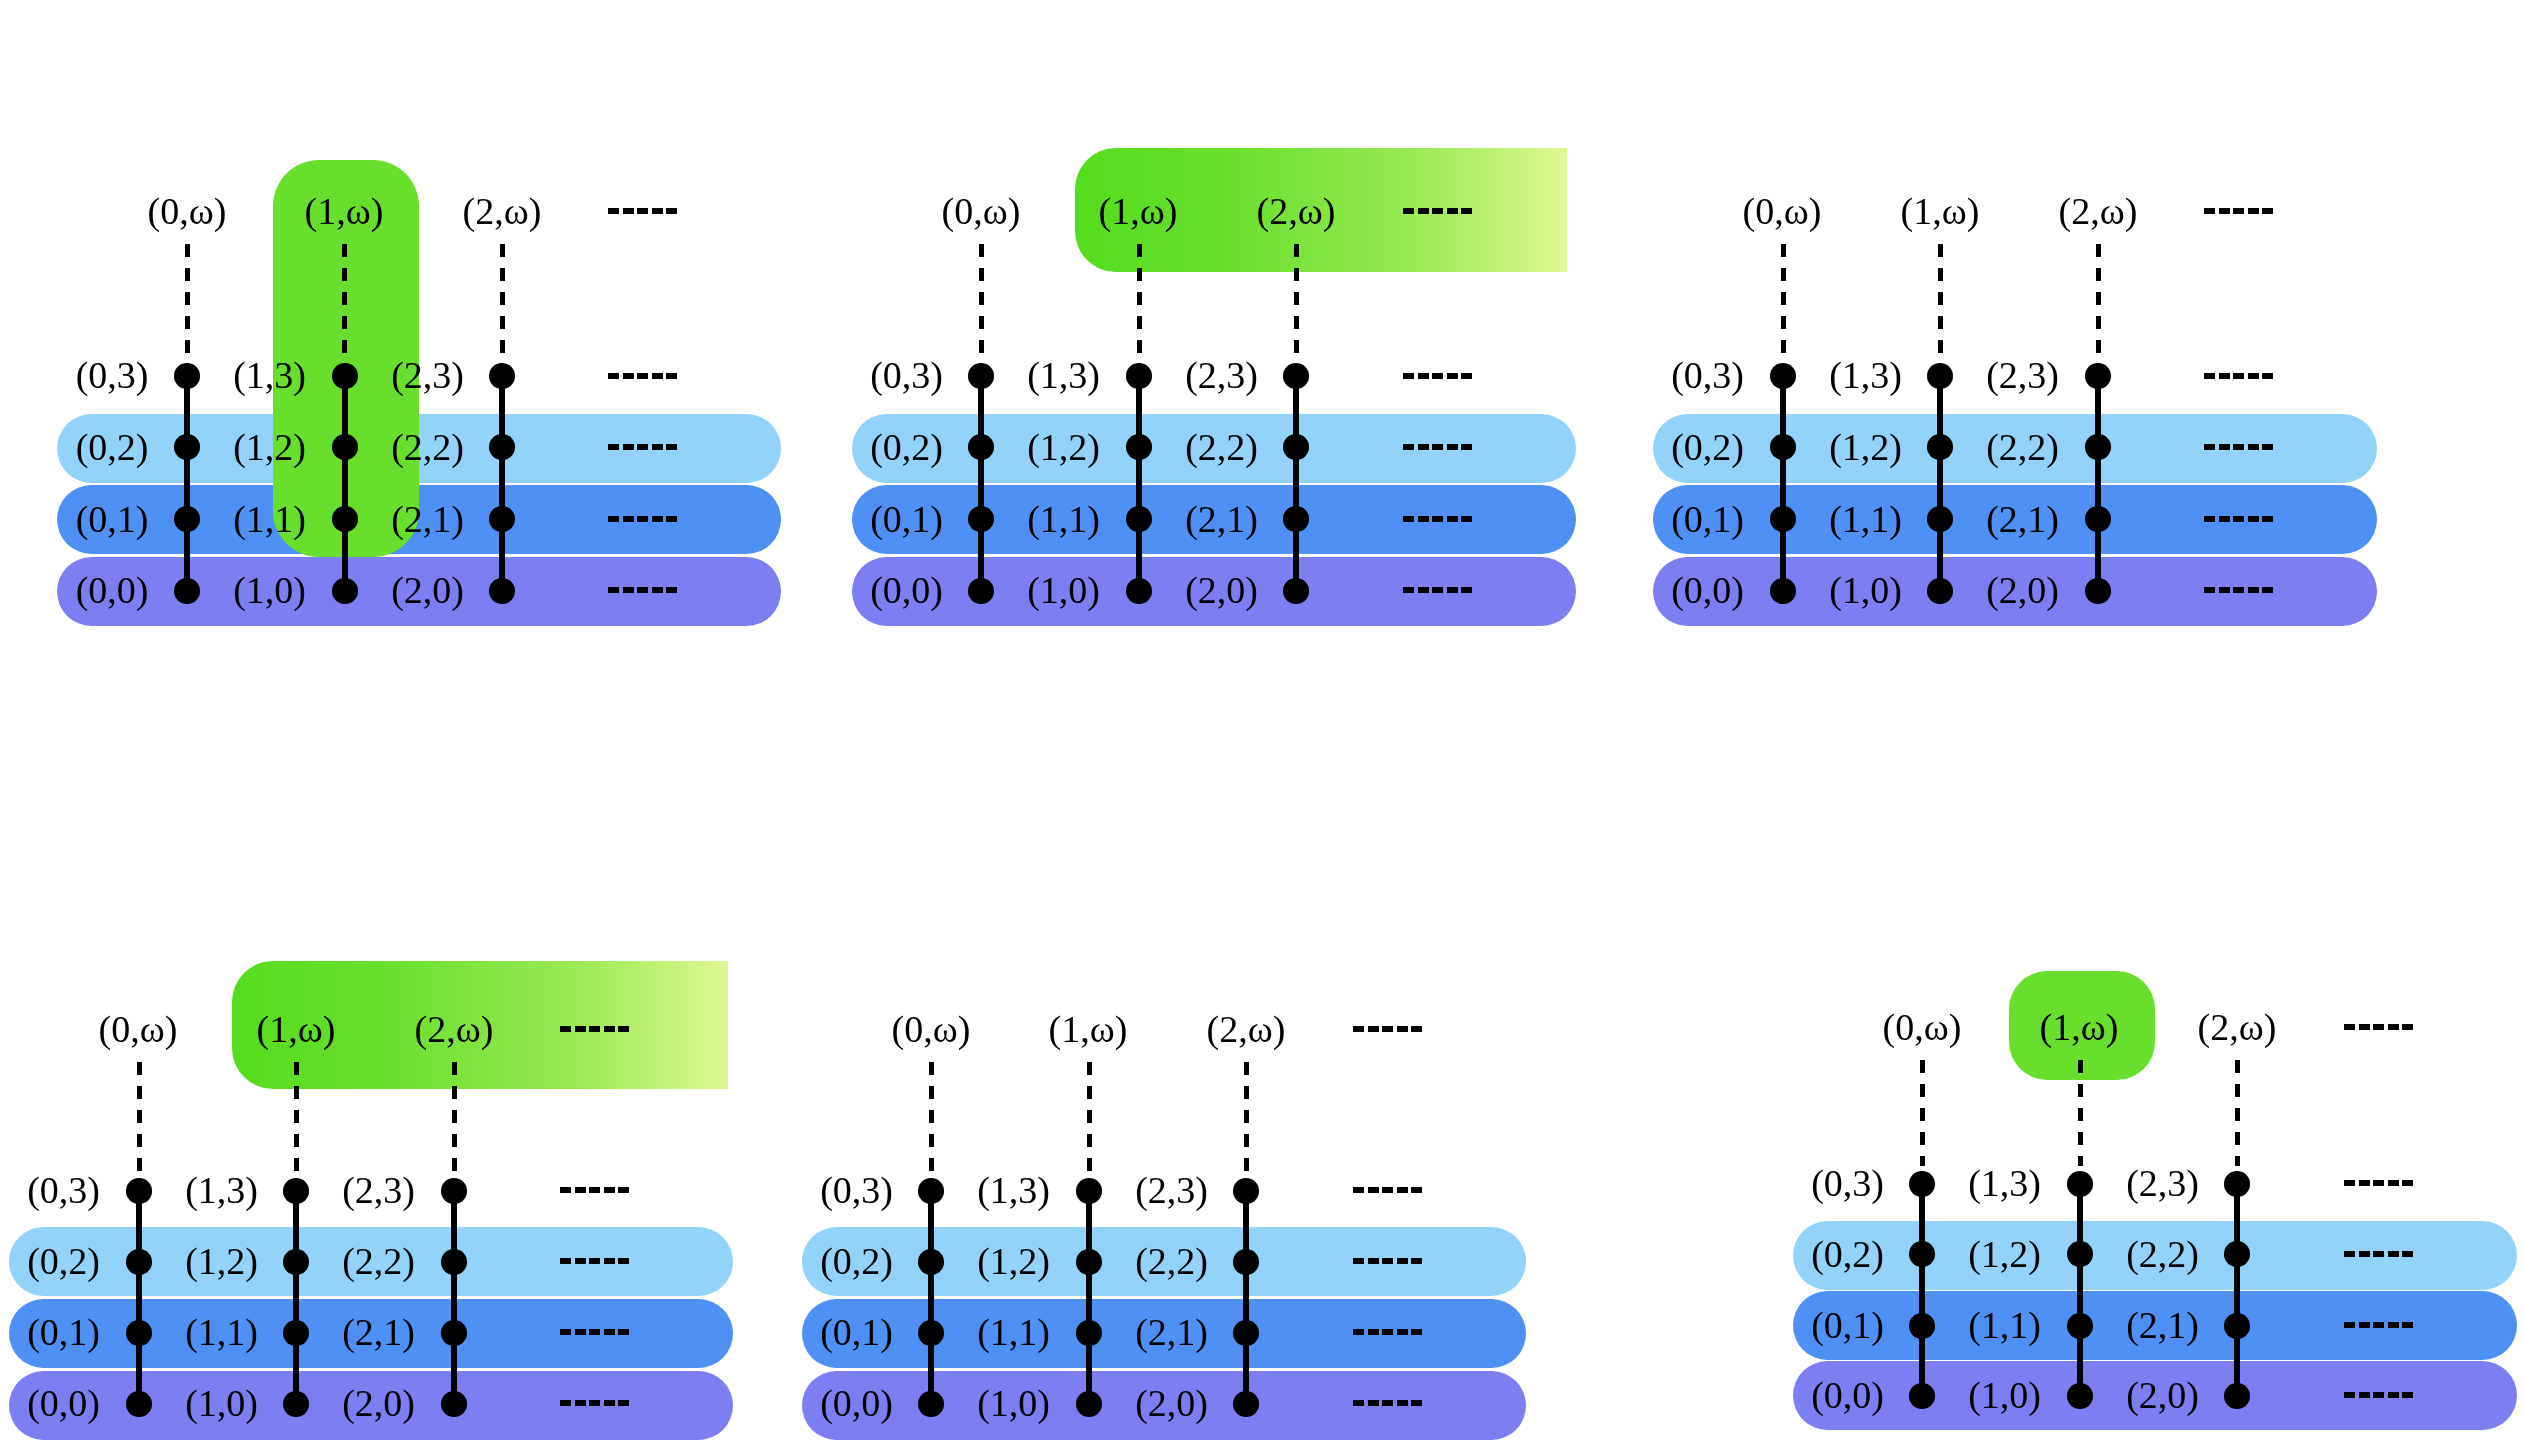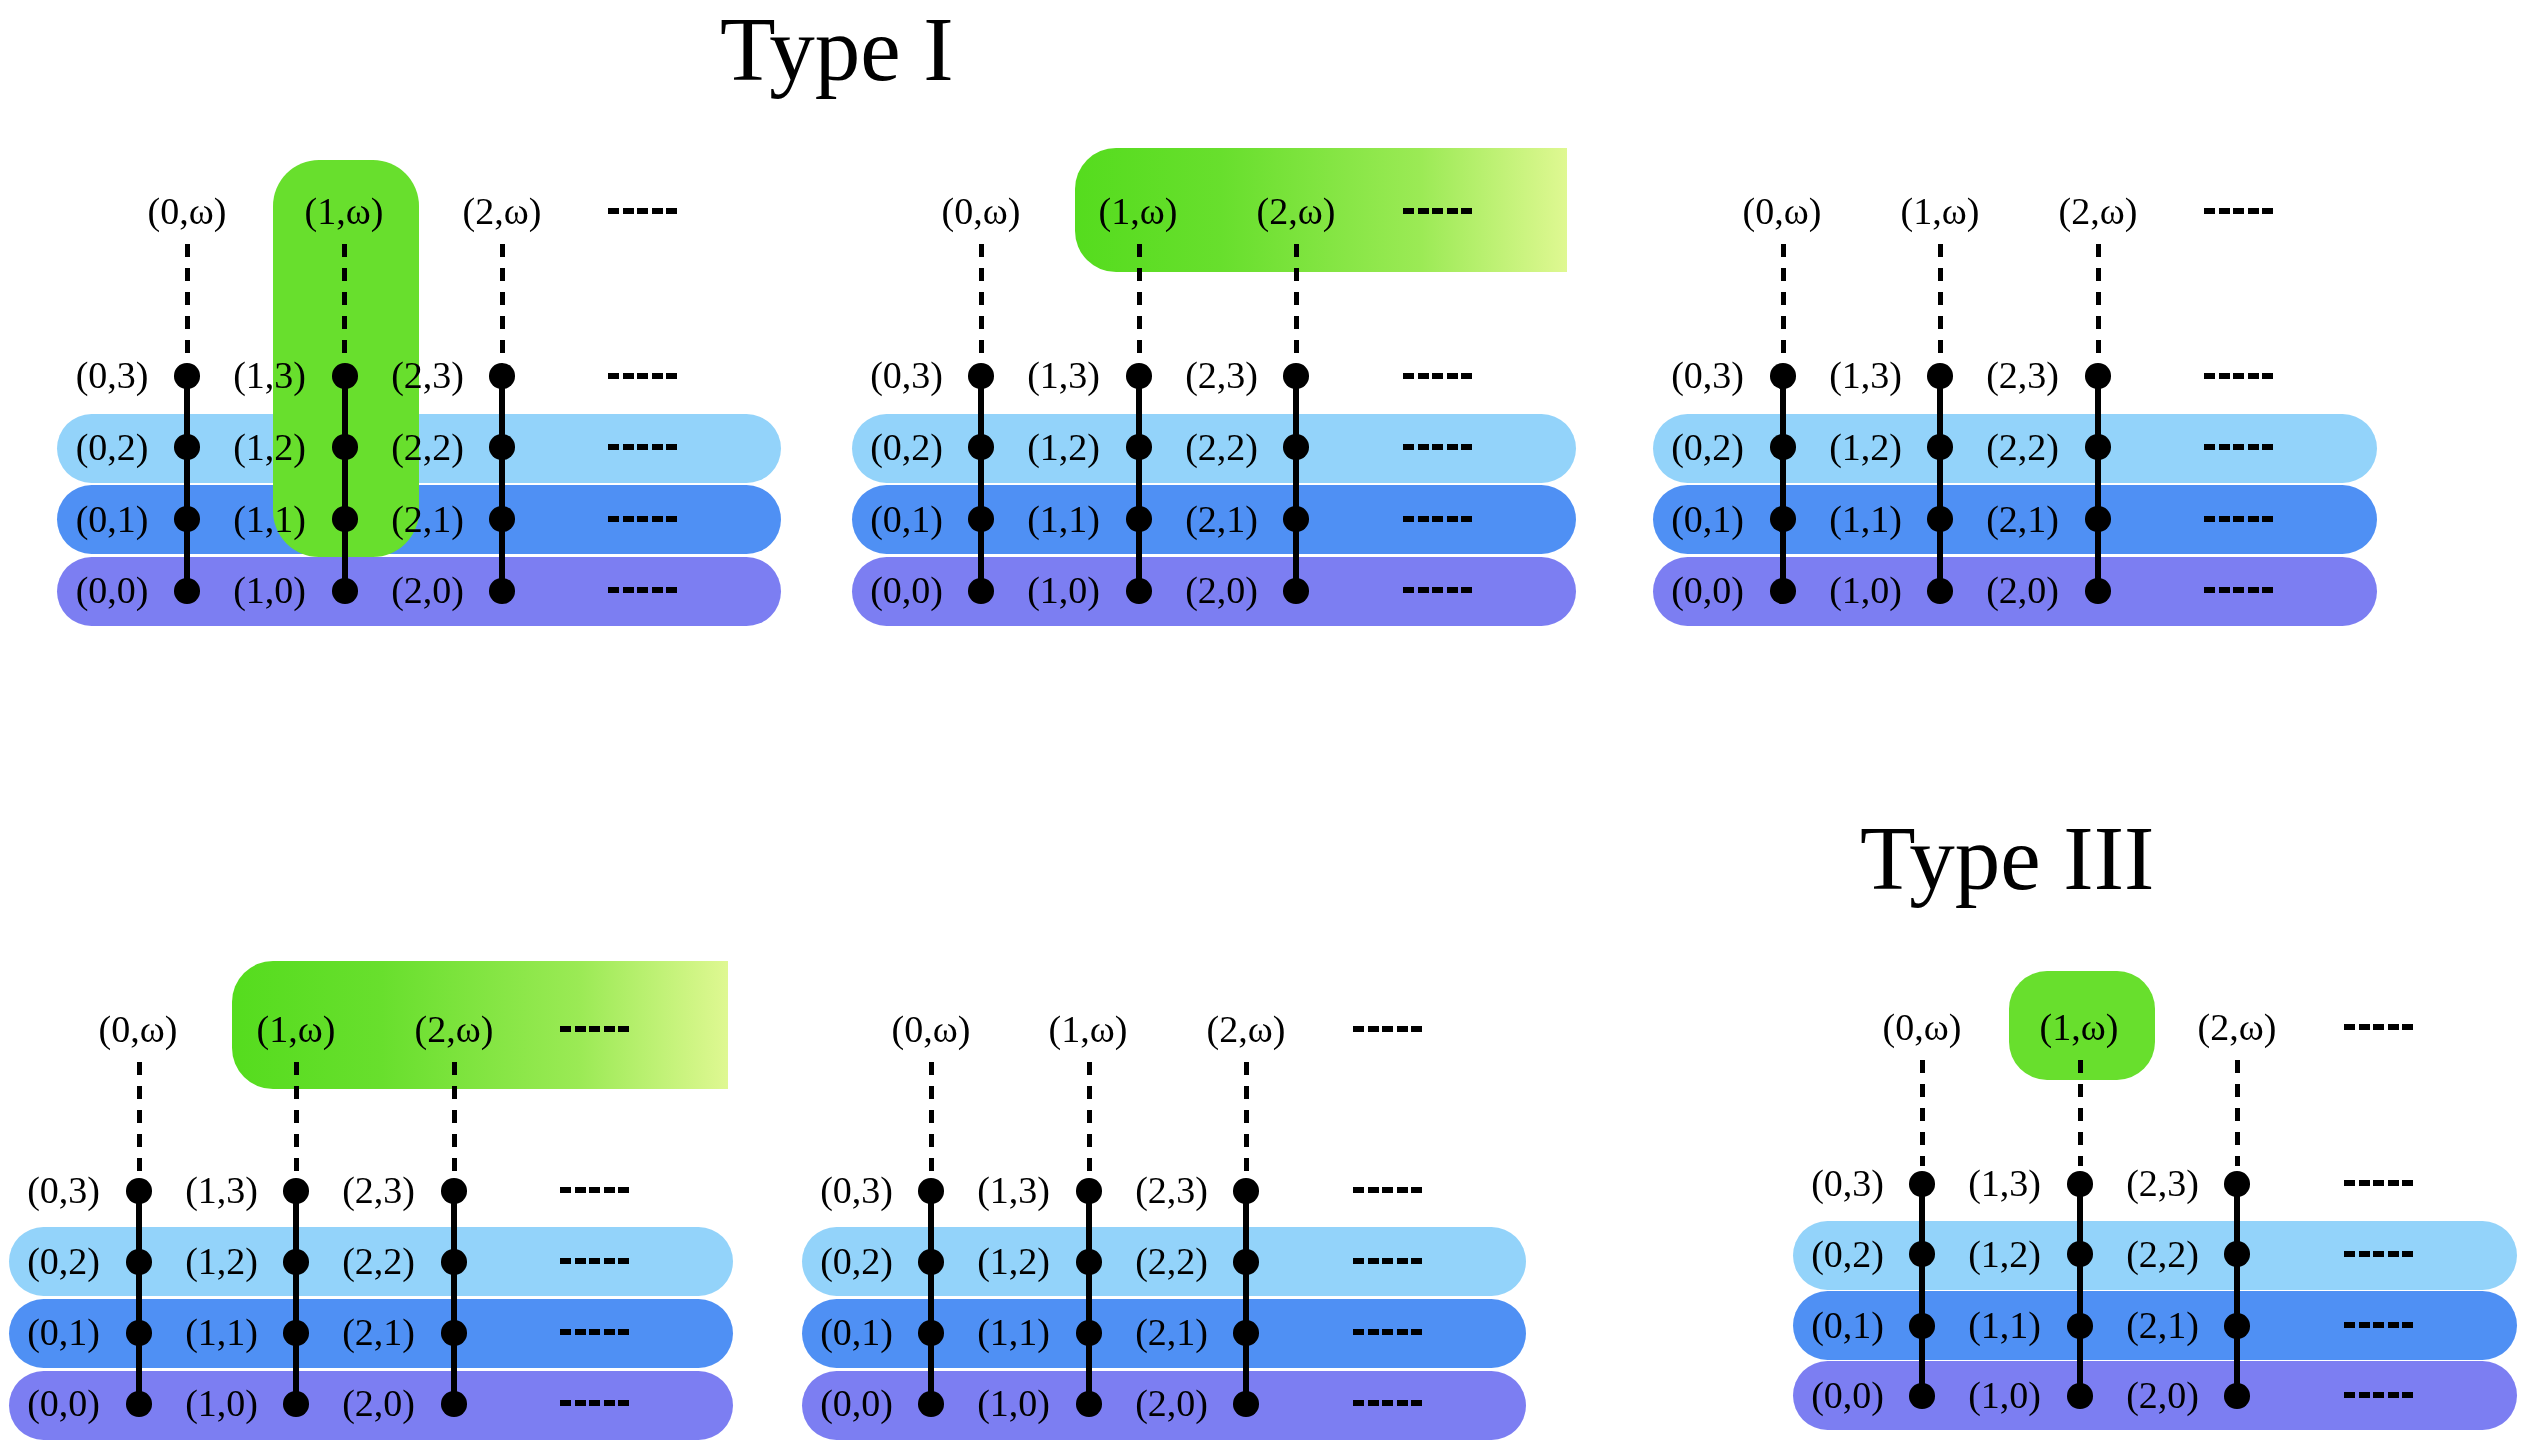--- a/index.html
+++ b/index.html
@@ -33,22 +33,20 @@
   .nodelabel.rowlab{width:164px;text-align:right;}
   .nodelabel.omegalab{width:182px;text-align:center;}
   .dashrow{position:absolute;display:flex;gap:3.6px;height:6.4px;}
   .dashrow span{display:block;width:11px;height:6.4px;background:#000;}
   .hl{position:absolute;}
 </style>
 </head>
 <body>
 
 <div id="canvas">
-  <div class="title" style="left:720px;top:0px;">Type I</div>
-  <div class="title" style="left:1860px;top:809px;">Type III</div>
 
 <div class="abs" style="left: 0px; top: 0px;">
       <div class="band" style="left: 57px; top: 414px; width: 724px; height: 69px; background: rgb(147, 211, 250);"></div>
       <div class="band" style="left: 57px; top: 485px; width: 724px; height: 69px; background: rgb(79, 144, 244);"></div>
       <div class="band" style="left: 57px; top: 557px; width: 724px; height: 69px; background: rgb(124, 126, 242);"></div>
       <div class="hl" style="left: 273px; top: 160px; width: 146px; height: 397px; background: rgb(104, 223, 45); border-radius: 46px;"></div>
       <div class="vdash" style="left: 185px; top: 244px; height: 114px;"></div>
       <div class="vline" style="left: 184px; top: 376px; height: 215px;"></div>
       <div class="dot" style="left: 174px; top: 363px;"></div>
       <div class="dot" style="left: 174px; top: 434px;"></div>

